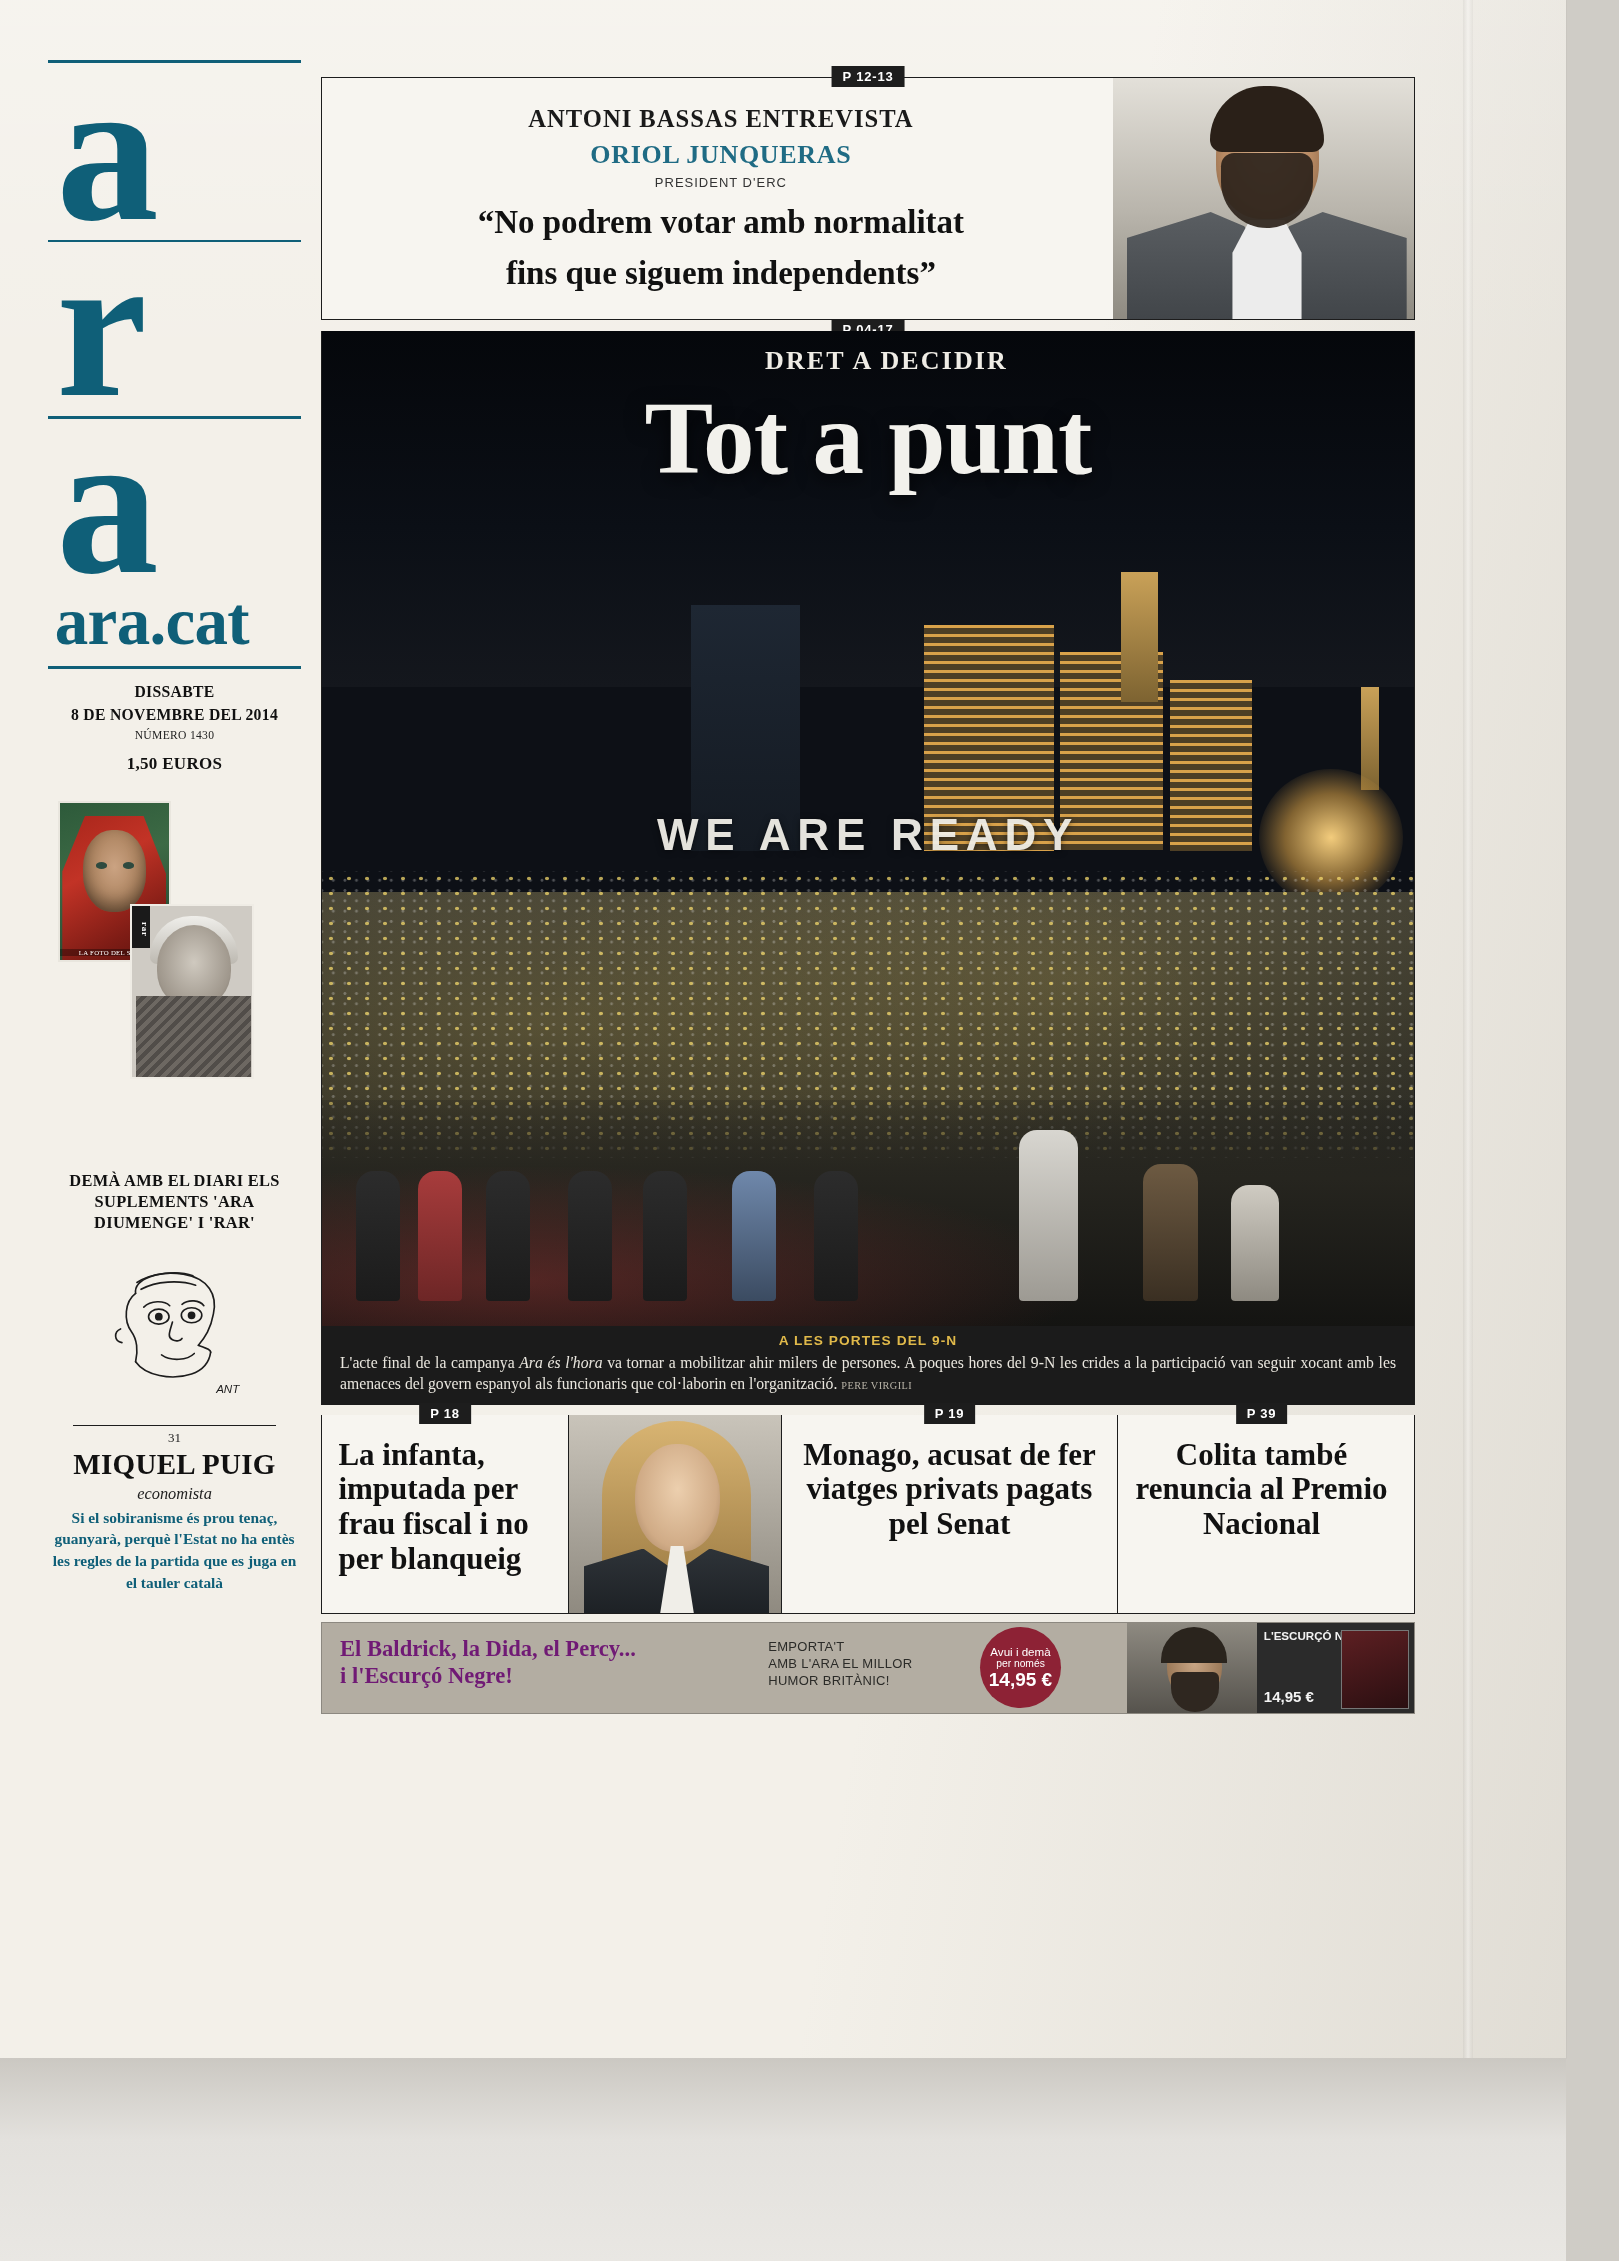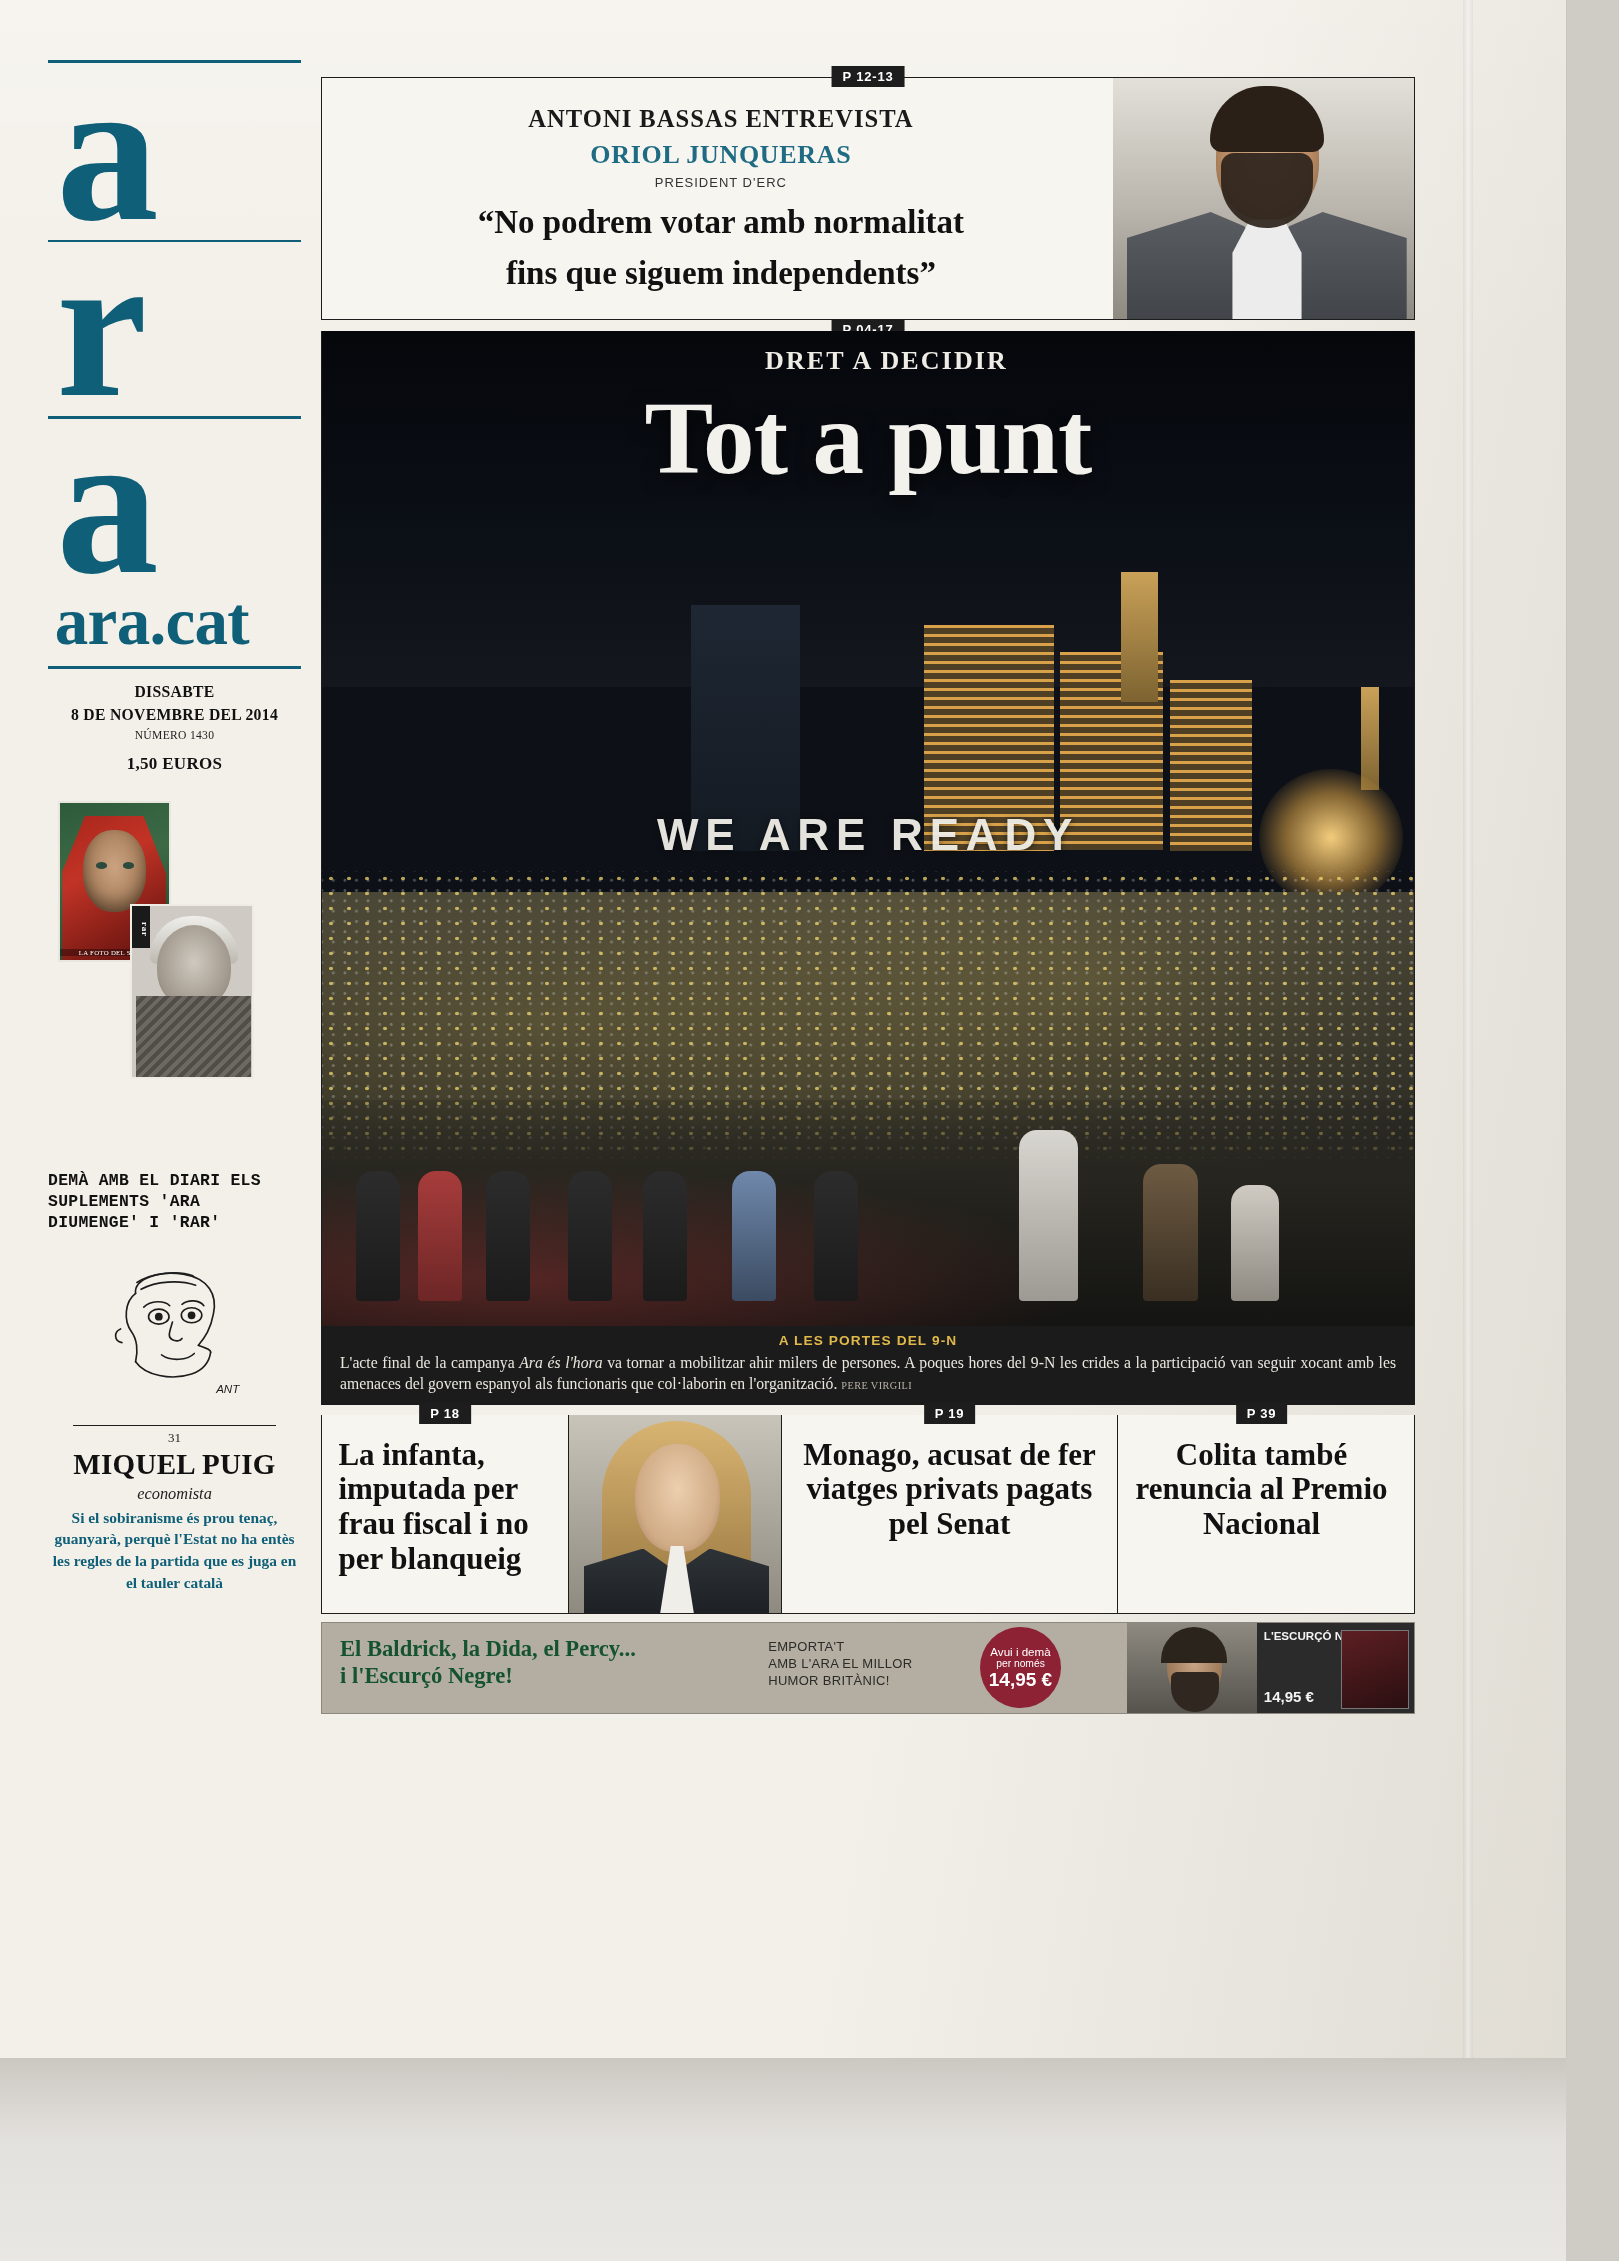--- a/index.html
+++ b/index.html
@@ -153,26 +153,26 @@
     position:absolute; left:18px; top:9.6px; width:88px; height:48px;
     background: linear-gradient(180deg,#efeeea 0%, #bdb9b1 100%);
     border-radius: 41px 41px 6.8px 6.8px;
   }
   .gran-body{
     position:absolute; left:4.1px; top:90px; width:115px; height:82px;
     background: repeating-linear-gradient(135deg,#6d6862 0px,#6d6862 4.1px,#514d49 4.1px,#514d49 8.2px);
   }
   .promo-text {
     margin-top: 12.3px;
+    text-align: center;
     font-size: 16.4px;
     font-weight: 700;
     line-height: 1.28;
     letter-spacing: 0.3px;
     color: #111;
-    font-family: Liberation Mono, monospace;
   }
 
   
   .colum-wrap { margin-top: 33px; }
   .caricature {
     width: 157px; height: 147px;
     margin: 0 auto;
     position: relative;
   }
   .colum-rule { height: 1.4px; background: #1d1d1d; margin: 12.3px 24.6px 0; }
@@ -445,21 +445,21 @@
     margin-top: 8.2px;
     height: 90px;
     background: #b3ada2;
     align-items: stretch;
   }
   .ad-left {
     flex: 1;
     padding: 12.3px 13.7px 0 18px;
     color: #2b2b28;
   }
-  .ad-l1 { font-size: 22.6px; font-weight: 700; line-height: 1.2; color:#14532d;}
+  .ad-l1 { font-size: 22.6px; font-weight: 700; line-height: 1.2; color:#701a75;}
   .ad-mid {
     width: 205px;
     padding: 16.4px 6.8px 0 6.8px;
     font-family: "Liberation Sans", sans-serif;
     font-size: 13px;
     line-height: 1.3;
     color: #2b2b28;
     letter-spacing: 0.3px;
   }
   .ad-badge {

